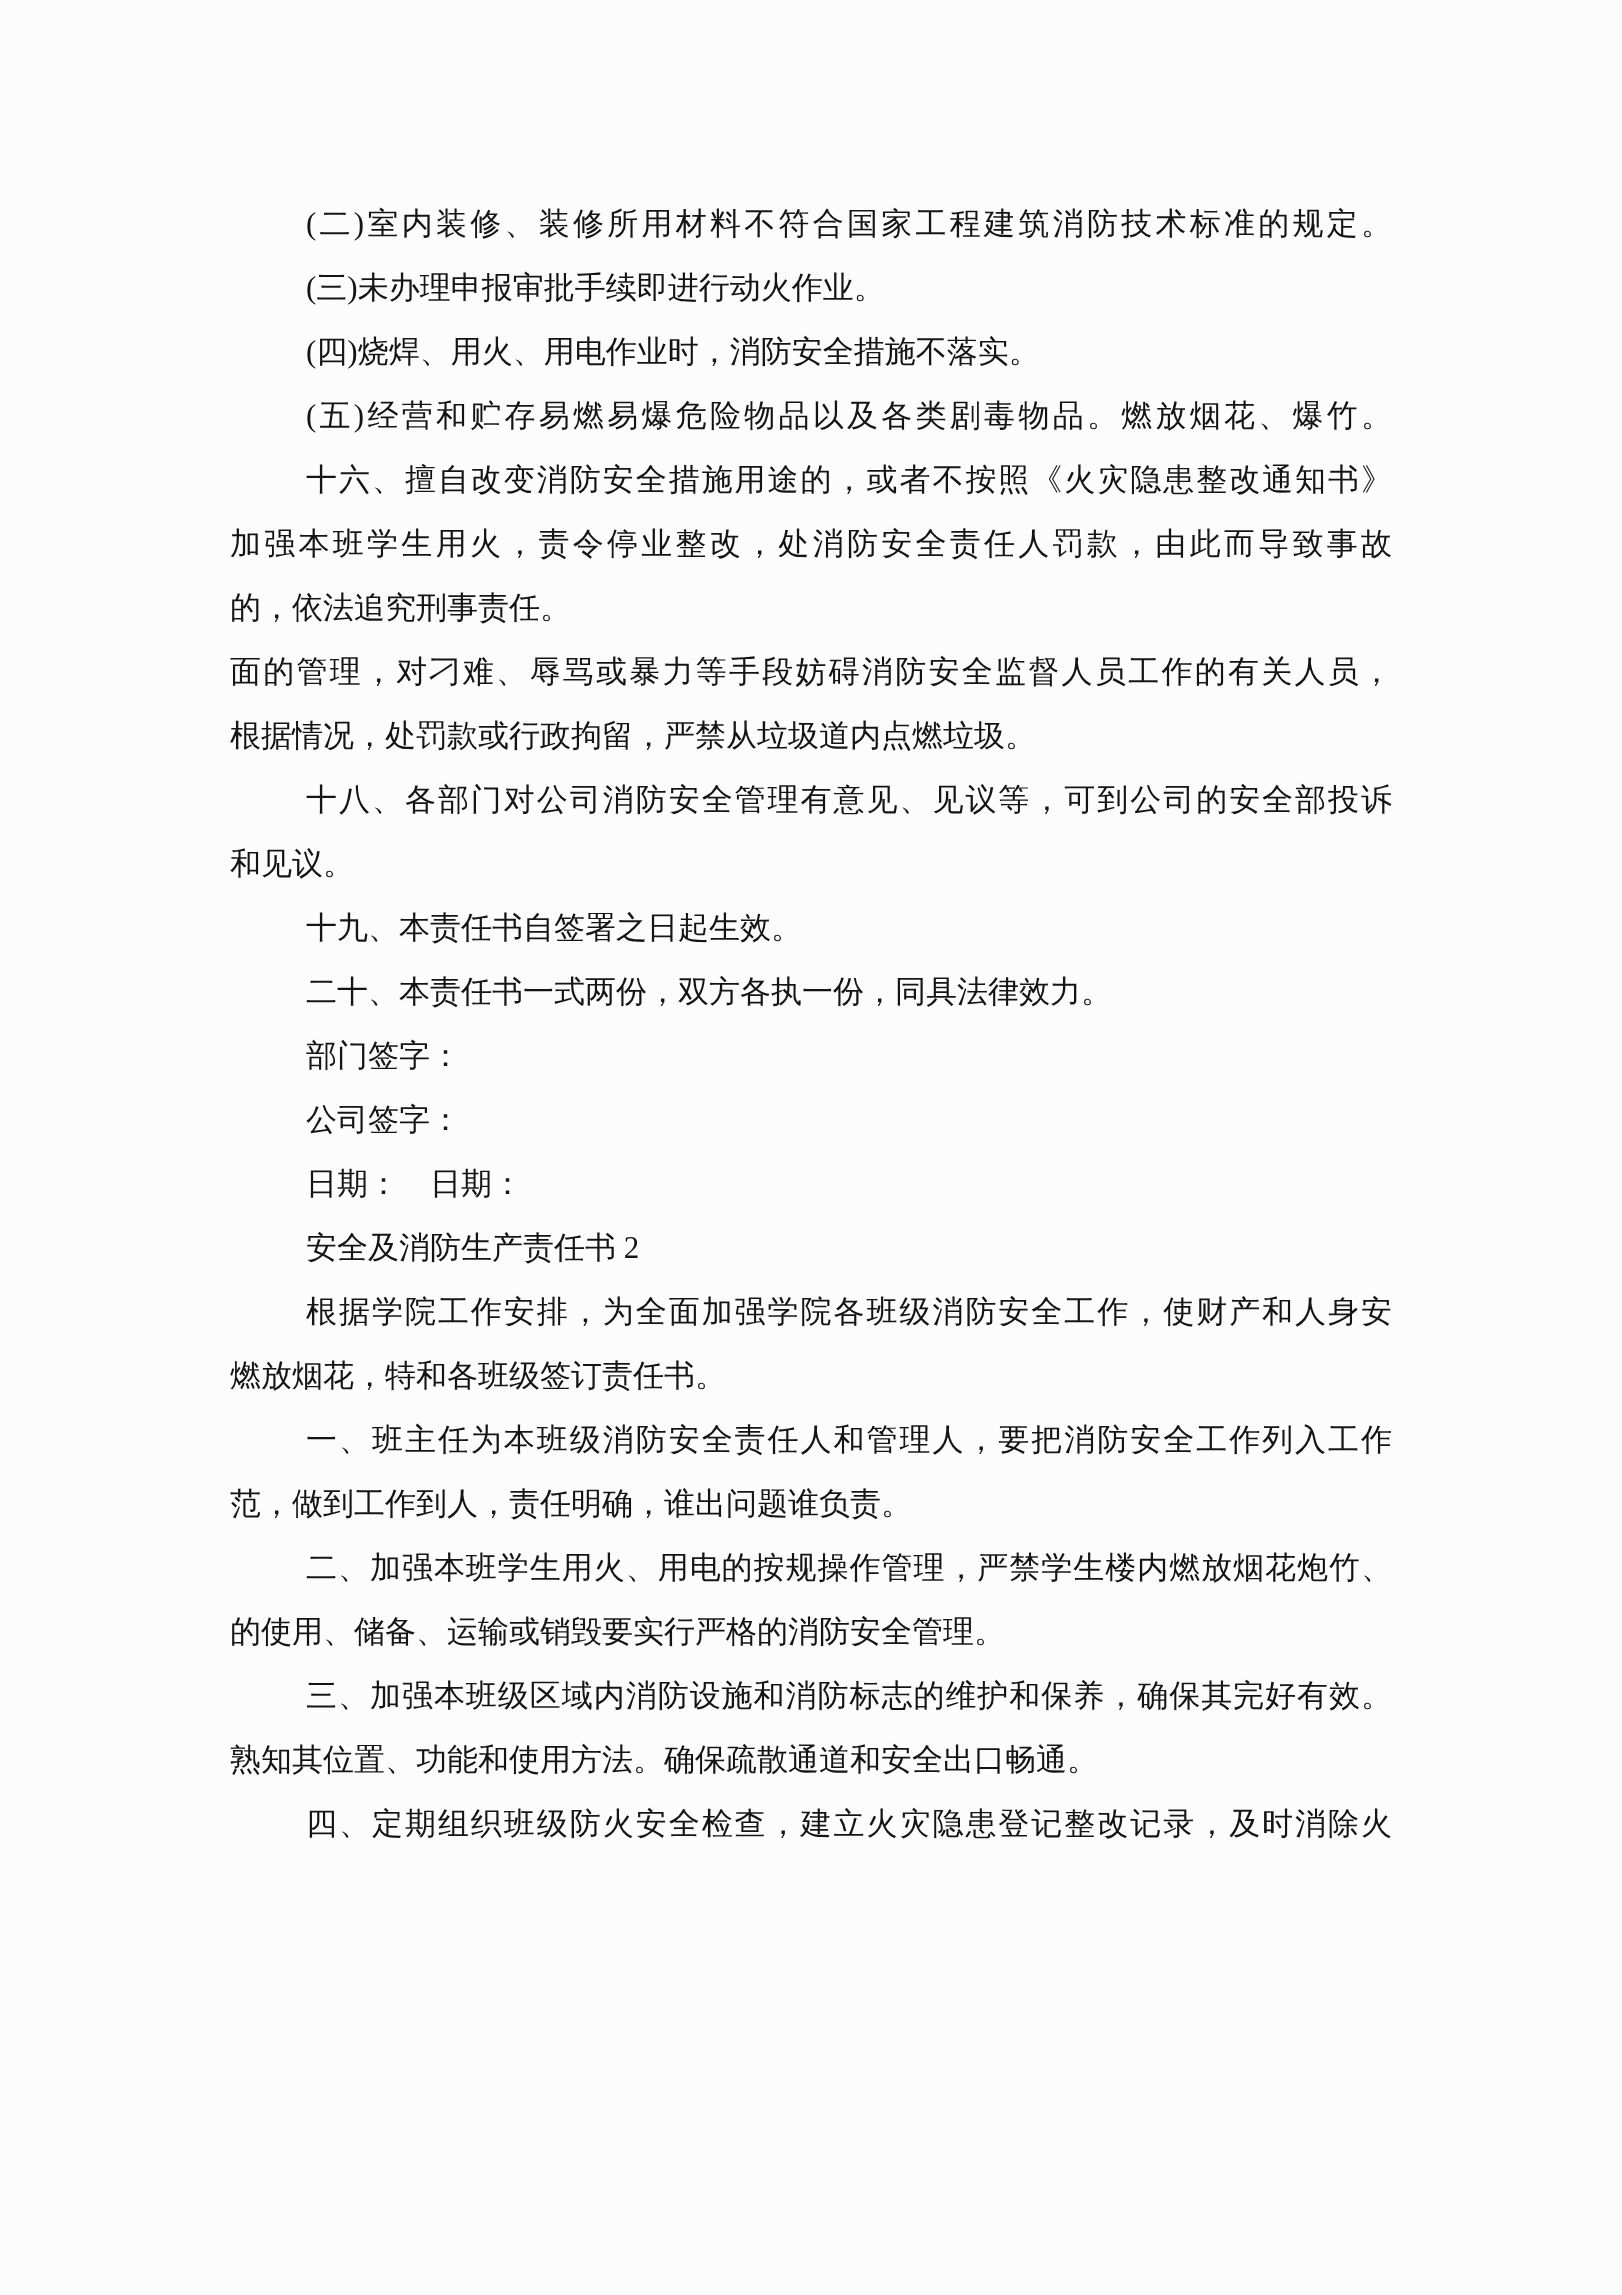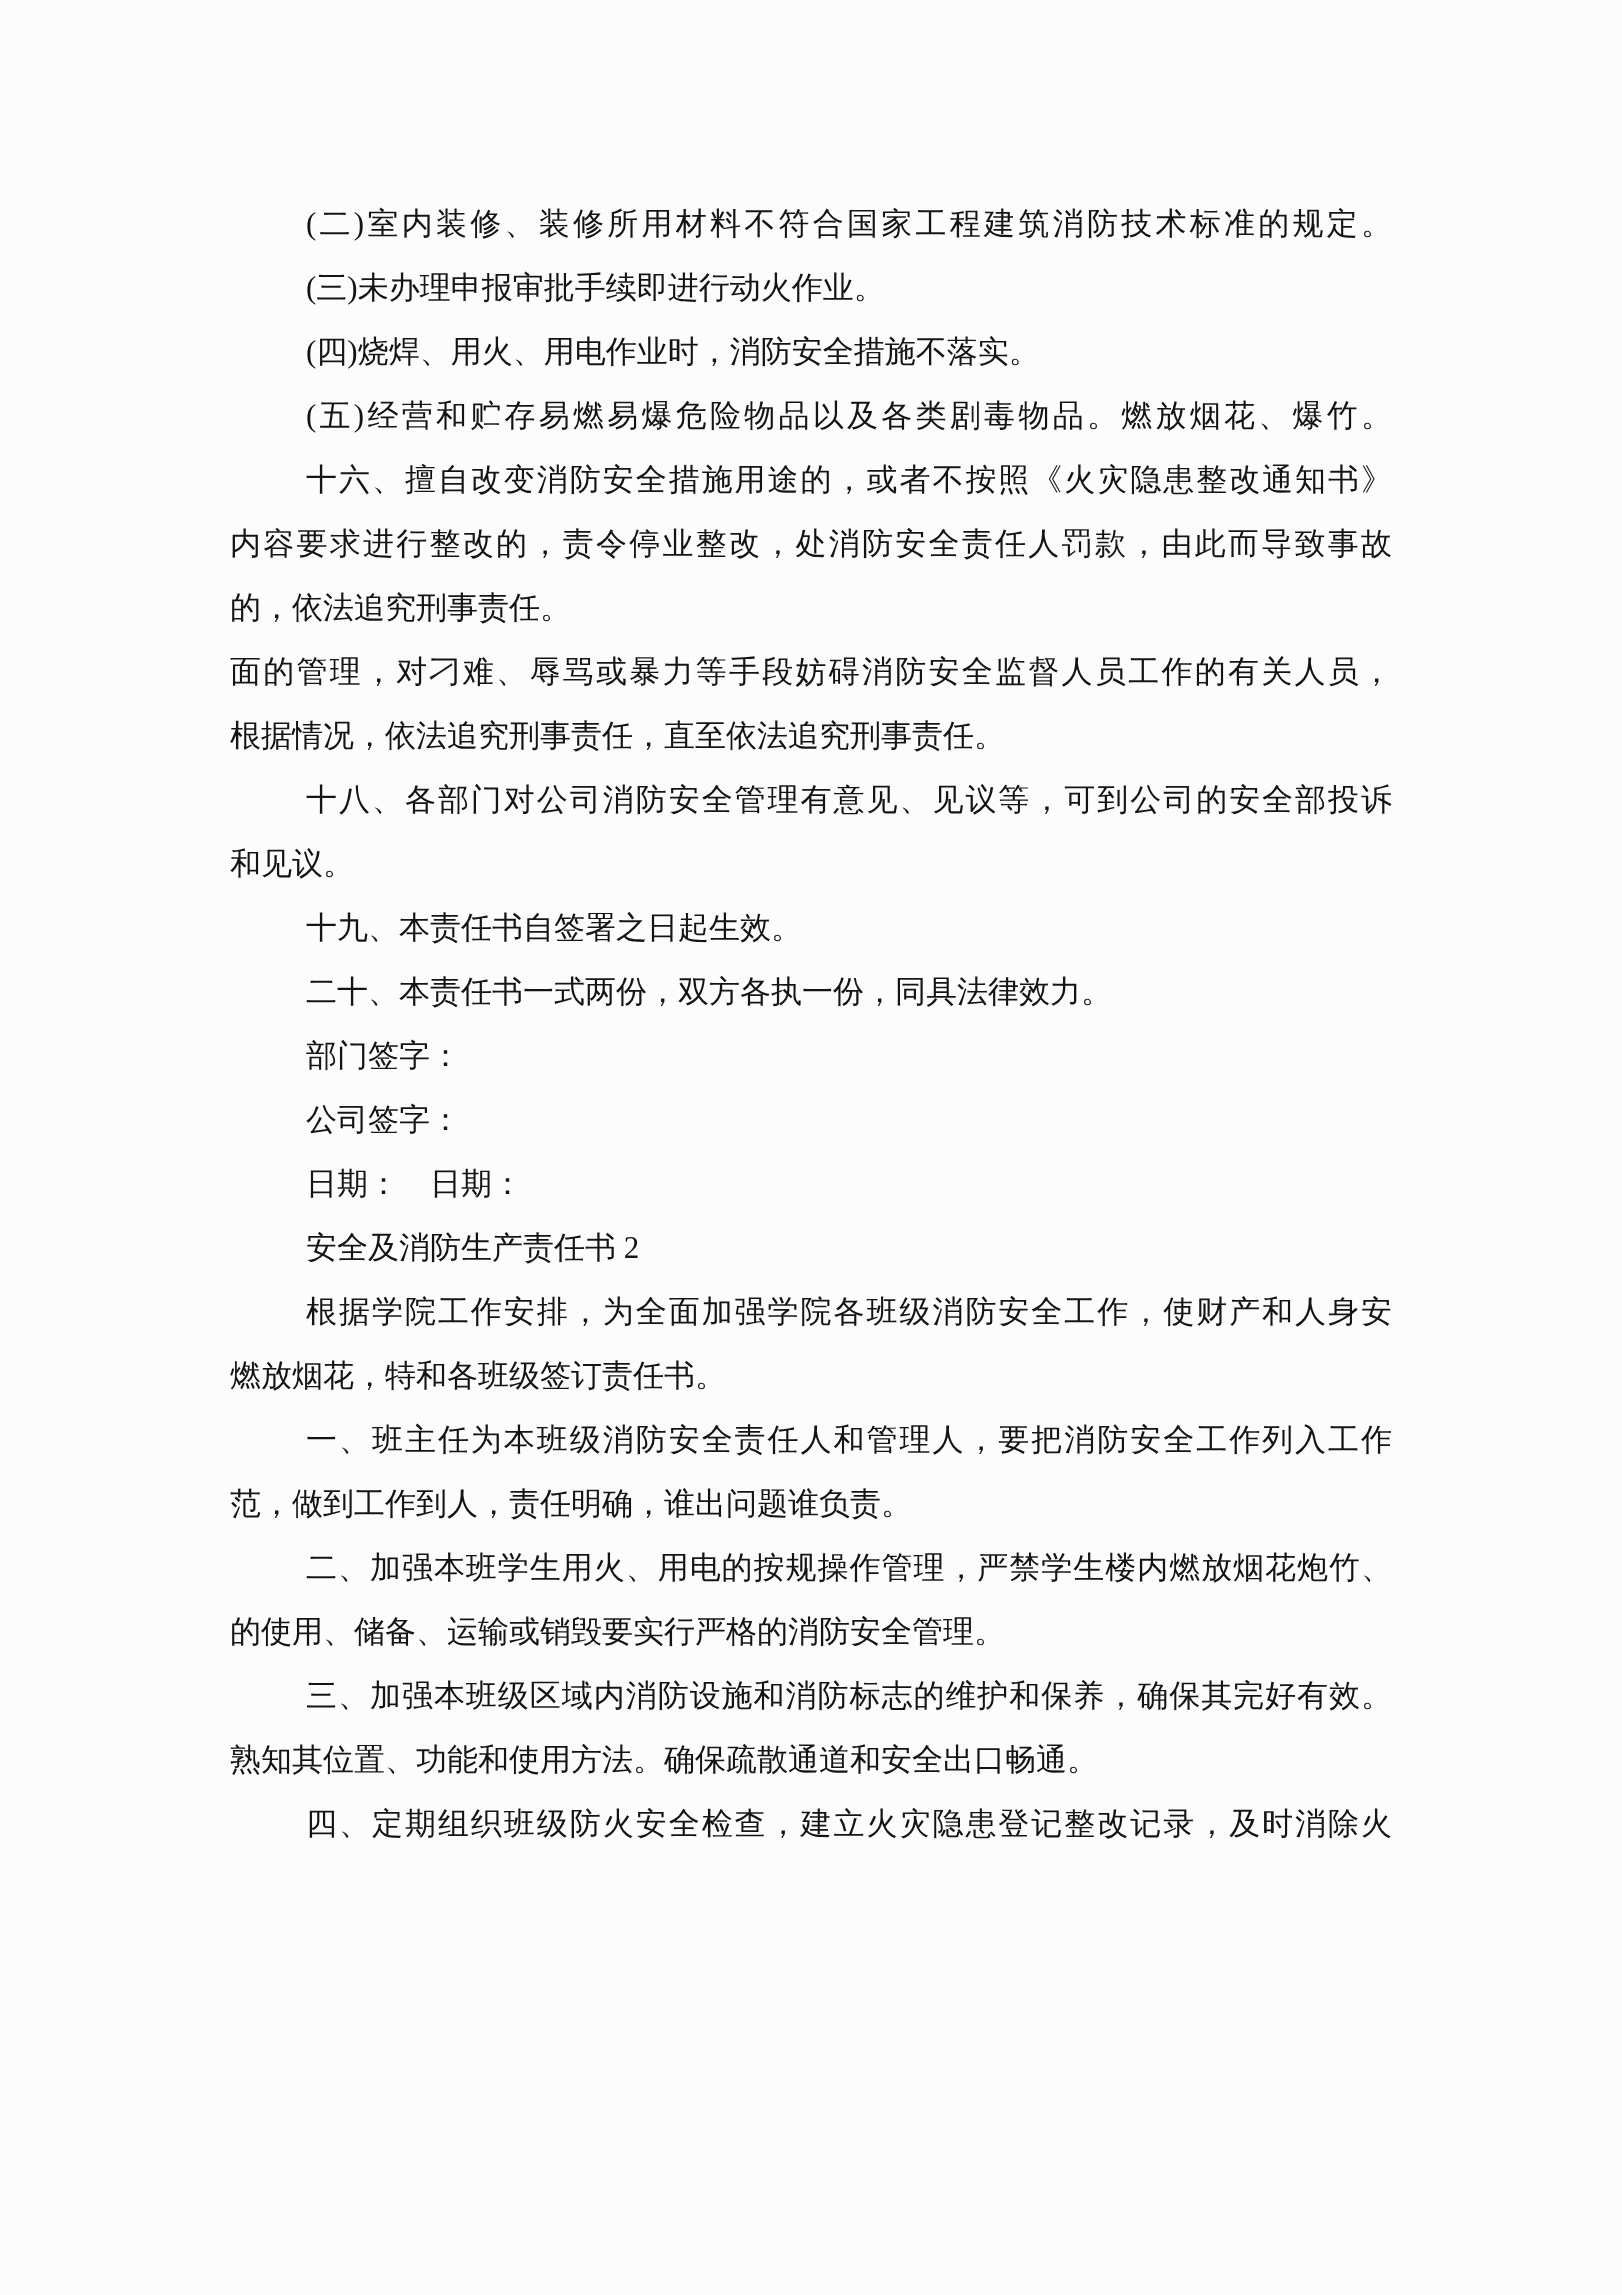--- a/index.html
+++ b/index.html
@@ -44,24 +44,24 @@
 </head>
 <body>
 
 <div class="page">
   <div class="doc-body">
       <div class="line indent full">(二)室内装修、装修所用材料不符合国家工程建筑消防技术标准的规定。</div>
       <div class="line indent">(三)未办理申报审批手续即进行动火作业。</div>
       <div class="line indent">(四)烧焊、用火、用电作业时，消防安全措施不落实。</div>
       <div class="line indent full">(五)经营和贮存易燃易爆危险物品以及各类剧毒物品。燃放烟花、爆竹。</div>
       <div class="line indent full">十六、擅自改变消防安全措施用途的，或者不按照《火灾隐患整改通知书》</div>
-      <div class="line full">内容要求进行整改的，责令停业整改，处消防安全责任人罚款，由此而导致事故</div>
+      <div class="line full">加强本班学生用火，责令停业整改，处消防安全责任人罚款，由此而导致事故</div>
       <div class="line">的，依法追究刑事责任。</div>
       <div class="line full">面的管理，对刁难、辱骂或暴力等手段妨碍消防安全监督人员工作的有关人员，</div>
-      <div class="line">根据情况，依法追究刑事责任，直至依法追究刑事责任。</div>
+      <div class="line">根据情况，处罚款或行政拘留，严禁从垃圾道内点燃垃圾。</div>
       <div class="line indent full">十八、各部门对公司消防安全管理有意见、见议等，可到公司的安全部投诉</div>
       <div class="line">和见议。</div>
       <div class="line indent">十九、本责任书自签署之日起生效。</div>
       <div class="line indent">二十、本责任书一式两份，双方各执一份，同具法律效力。</div>
       <div class="line indent">部门签字：</div>
       <div class="line indent">公司签字：</div>
       <div class="line indent">日期：　日期：</div>
       <div class="line indent">安全及消防生产责任书 2</div>
       <div class="line indent full">根据学院工作安排，为全面加强学院各班级消防安全工作，使财产和人身安</div>
       <div class="line">燃放烟花，特和各班级签订责任书。</div>

